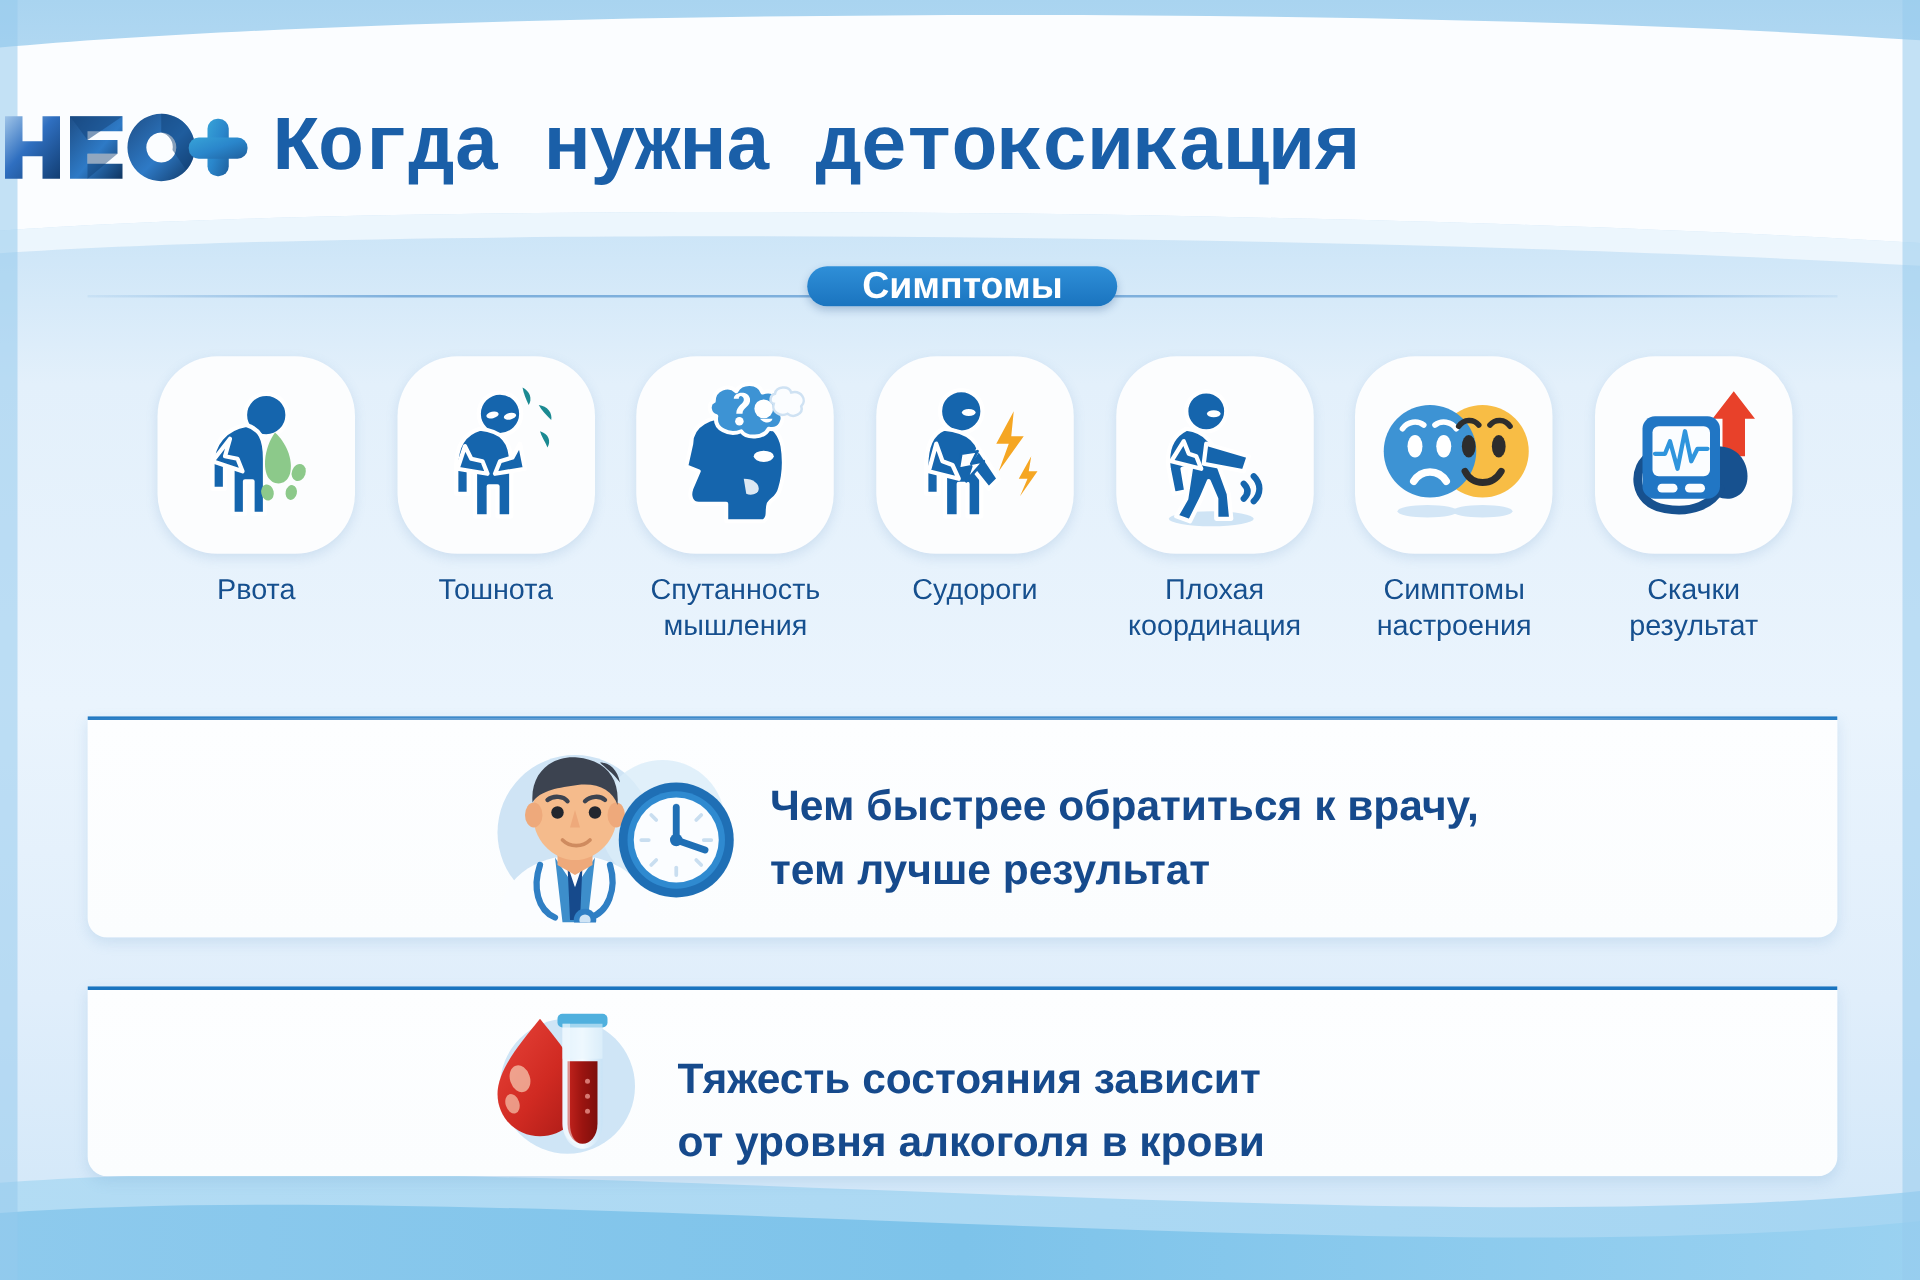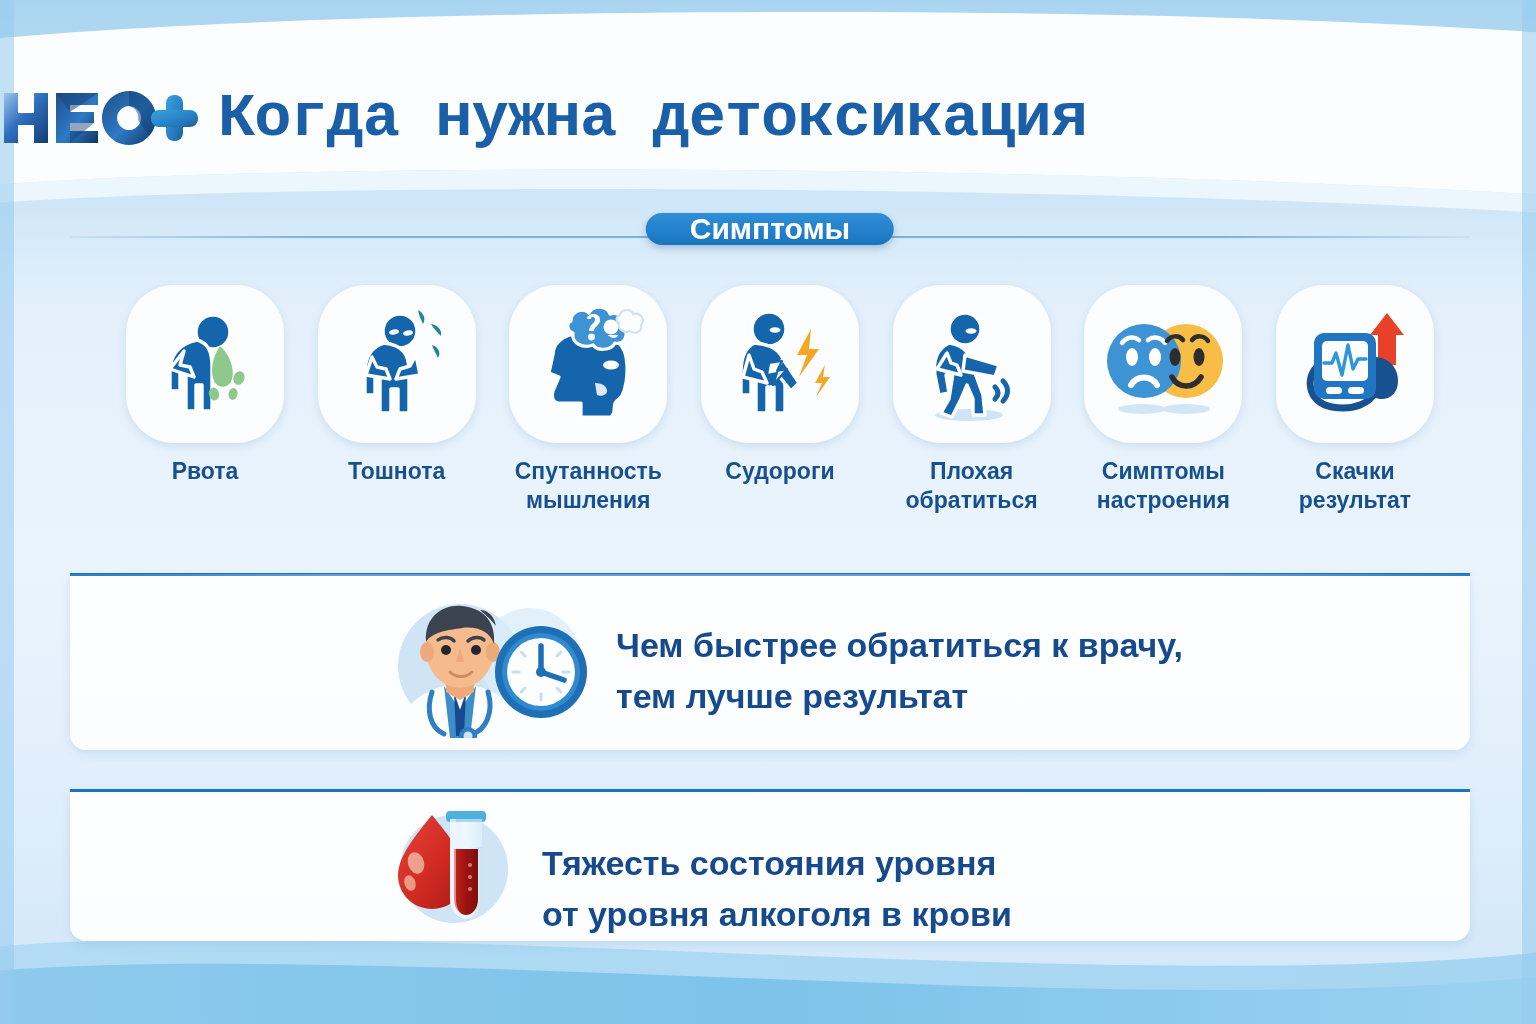--- a/index.html
+++ b/index.html
@@ -56,21 +56,21 @@
   }
   .card { width:170px; display:flex; flex-direction:column; align-items:center; }
   .card-tile {
     width:158px; height:158px; background:#fcfdfe;
     border-radius:48px; display:flex; align-items:center; justify-content:center;
     box-shadow:0 3px 9px rgba(90,140,190,.18);
   }
   .card-tile svg { display:block; }
   .card-label {
     margin-top:14px; text-align:center; font-size:23px;
-    font-weight:bold; color:#16508f; line-height:1.28;
+    font-weight:normal; color:#16508f; line-height:1.28;
     text-shadow:0 1px 0 rgba(255,255,255,.5);
   }
 
   
   .panel {
     position:absolute; left:70px; width:1400px;
     background:linear-gradient(180deg,#fdfeff,#fbfdfe);
     border-top:3px solid #1a74bf;
     border-radius:0 0 16px 16px;
     box-shadow:0 4px 10px rgba(110,160,205,.2);
@@ -270,21 +270,21 @@
           </g>
           <ellipse cx="64" cy="32" rx="5.5" ry="2.8" fill="#fff"></ellipse>
           <g fill="none" stroke="#1565ad" stroke-width="5" stroke-linecap="round">
             <path d="M96,82 C102,88 102,96 96,102"></path>
             <path d="M88,88 C92,92 92,96 88,100"></path>
           </g>
         </svg>
       </div>
       <div class="card-label">
         <div>Плохая</div>
-        <div>обратиться</div>
+        <div>координация</div>
       </div>
     </div>
 
     <div class="card">
       <div class="card-tile">
         <svg width="130" height="130" viewBox="0 0 130 130">
           <ellipse cx="44" cy="110" rx="24" ry="5" fill="#d3e6f6"></ellipse>
           <ellipse cx="88" cy="110" rx="24" ry="5" fill="#d3e6f6"></ellipse>
           <circle cx="88" cy="62" r="37" fill="#f8bd45"></circle>
           <circle cx="46" cy="62" r="37" fill="#3d93d4"></circle>
@@ -433,17 +433,17 @@
       <path d="M68,24 L74,24 L74,104 C74,112 77,118 82,120 C74,120 68,114 68,104 Z" fill="#fbfdff" opacity=".5"></path>
       <g fill="#e48b84" opacity=".85">
         <circle cx="88" cy="70" r="2"></circle>
           <circle cx="88" cy="82" r="2"></circle>
           <circle cx="88" cy="94" r="2"></circle>
       </g>
       <path d="M68,24 L100,24 L100,52 L68,52 Z" fill="#eaf5fd" opacity=".55"></path>
     </svg>
   </div>
   <div class="panel-text" style="position:absolute; left:542px; top:838px;">
-    <div>Тяжесть состояния уровня</div>
+    <div>Тяжесть состояния зависит</div>
     <div>от уровня алкоголя в крови</div>
   </div>
 
 </div>
 
 </body></html>

